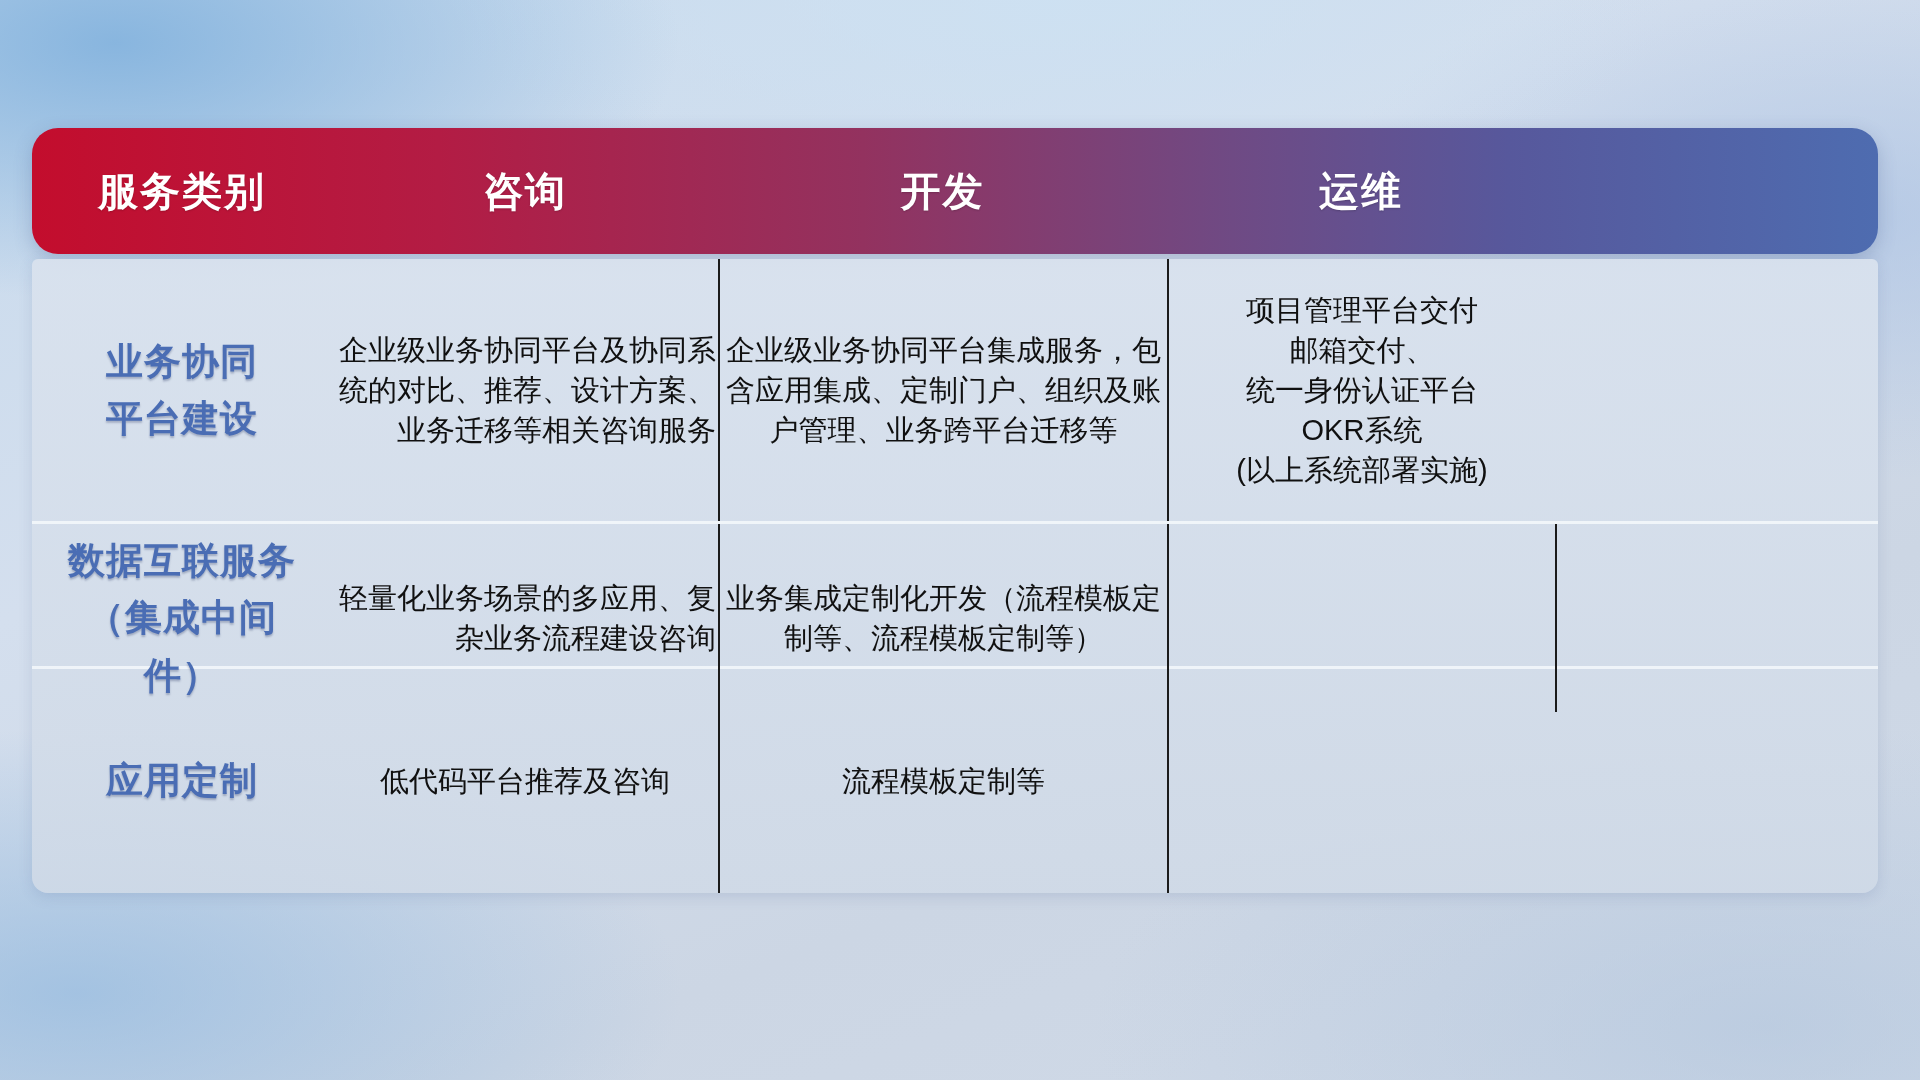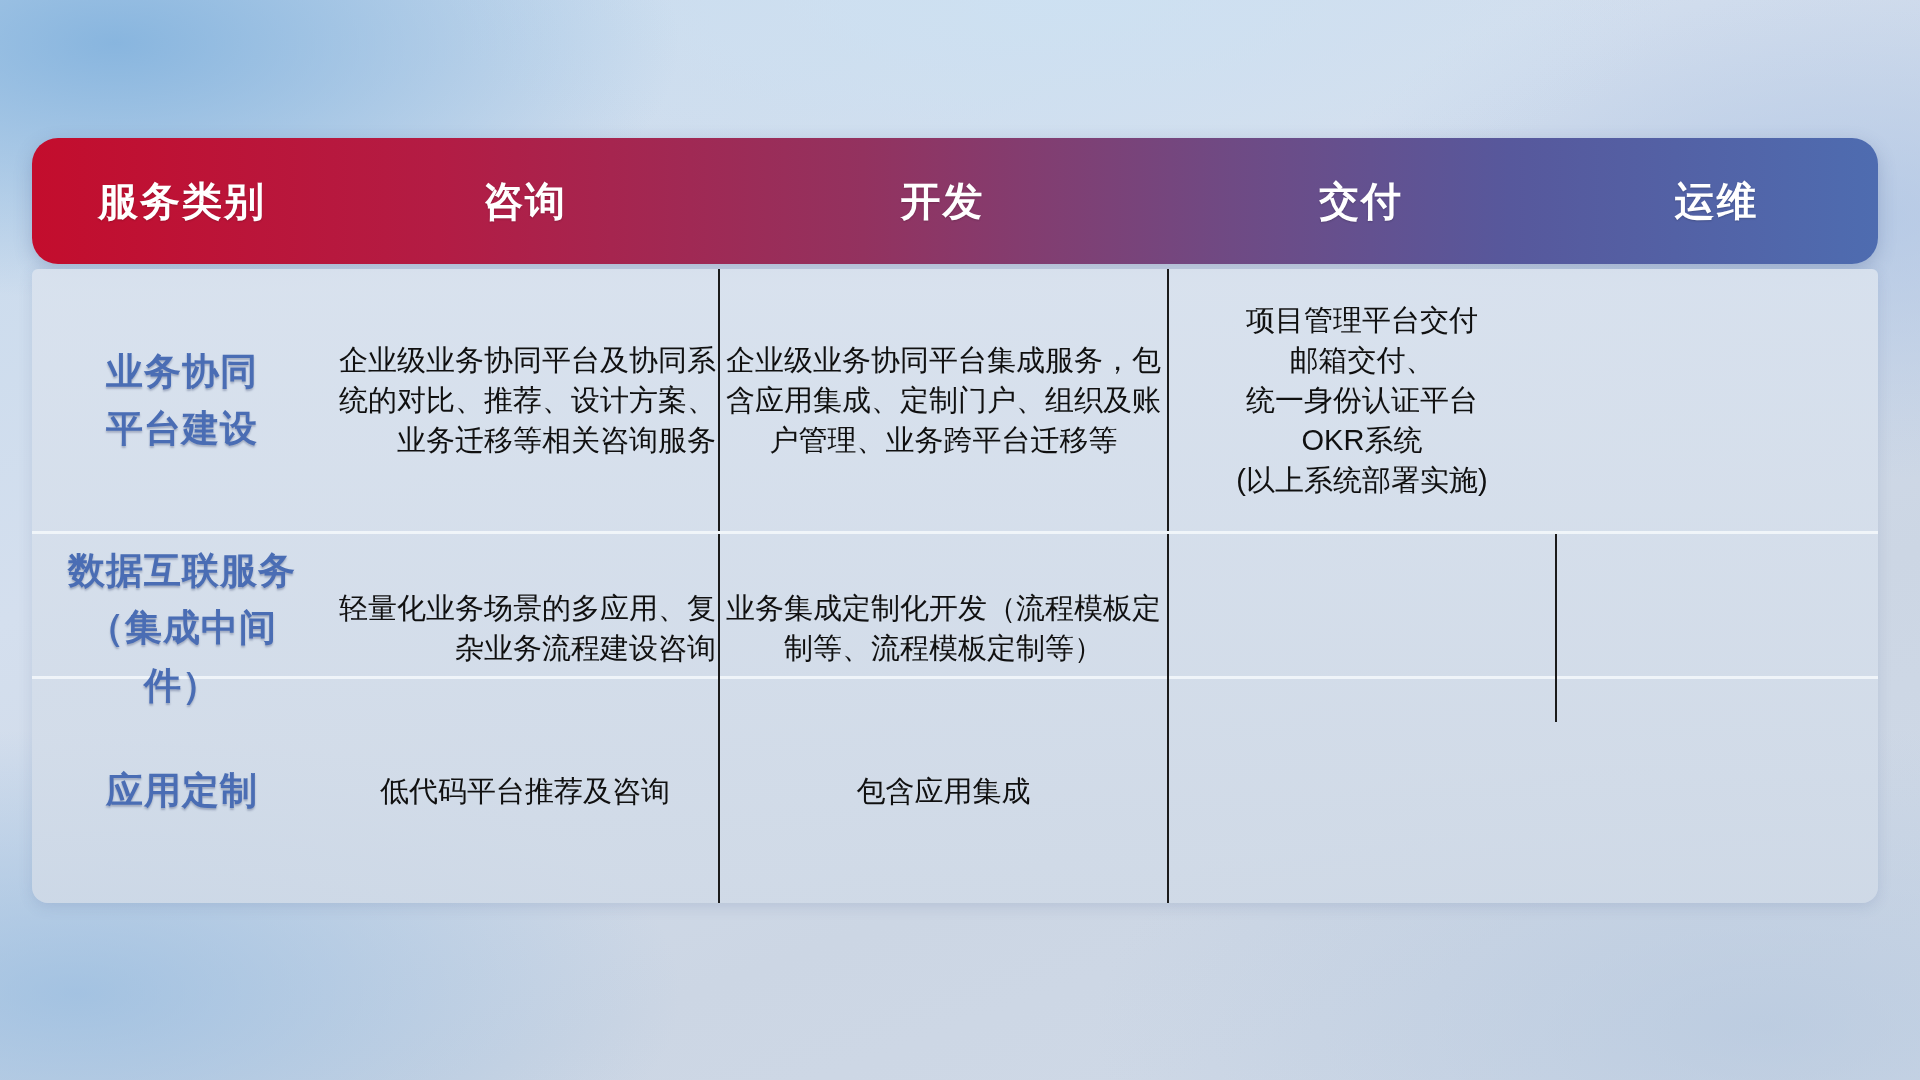--- a/index.html
+++ b/index.html
@@ -9,21 +9,21 @@
     background:
       radial-gradient(42% 34% at 6% 4%,  rgba(125,175,220,0.85), rgba(125,175,220,0) 70%),
       radial-gradient(50% 30% at 55% 0%, rgba(205,225,242,0.9), rgba(205,225,242,0) 65%),
       radial-gradient(40% 35% at 97% 20%, rgba(172,195,228,0.7), rgba(172,195,228,0) 70%),
       radial-gradient(45% 35% at 4% 92%, rgba(140,182,222,0.65), rgba(140,182,222,0) 70%),
       radial-gradient(50% 40% at 92% 95%, rgba(176,196,220,0.6), rgba(176,196,220,0) 70%),
       linear-gradient(160deg, #c7daed 0%, #d4dfee 35%, #ccd6e4 70%, #d0dae8 100%);
   }
   .stage { position: relative; width: 1920px; height: 1080px; }
 
-  .tablewrap { position: absolute; left: 32px; top: 138px; width: 1846px; }
+  .tablewrap { position: absolute; left: 32px; top: 128px; width: 1846px; }
 
   .thead {
     display: grid;
     grid-template-columns: 300px 386px 449px 388px 323px;
     height: 126px;
     border-radius: 26px;
     background: linear-gradient(90deg, #c30d2d 0%, #b31c44 22%, #93325f 45%, #6f4a84 65%, #57589c 80%, #4e6cb0 100%);
     box-shadow: 0 6px 18px rgba(60, 80, 130, 0.25);
   }
   .th {
@@ -72,21 +72,20 @@
 </head>
 <body>
 
 <div class="stage">
   <div class="tablewrap">
 
     <div class="thead">
       <div class="th">服务类别</div>
       <div class="th">咨询</div>
       <div class="th">开发</div>
-      <div class="th">交付</div>
       <div class="th">运维</div>
     </div>
 
     <div class="tbody">
 
       <div class="trow r1">
         <div class="td cat">业务协同
 平台建设</div>
         <div class="td c2">企业级业务协同平台及协同系统的对比、推荐、设计方案、业务迁移等相关咨询服务</div>
         <div class="td vline">企业级业务协同平台集成服务，包含应用集成、定制门户、组织及账户管理、业务跨平台迁移等</div>
@@ -102,19 +101,19 @@
 （集成中间件）</div>
         <div class="td c2">轻量化业务场景的多应用、复杂业务流程建设咨询</div>
         <div class="td vline">业务集成定制化开发（流程模板定制等、流程模板定制等）</div>
         <div class="td vline"></div>
         <div class="td vline"></div>
       </div>
 
       <div class="trow r3">
         <div class="td cat">应用定制</div>
         <div class="td c2">低代码平台推荐及咨询</div>
-        <div class="td vline">包含应用集成</div>
+        <div class="td vline">流程模板定制等</div>
         <div class="td vline"></div>
       </div>
 
     </div>
   </div>
 </div>
 
 </body></html>

